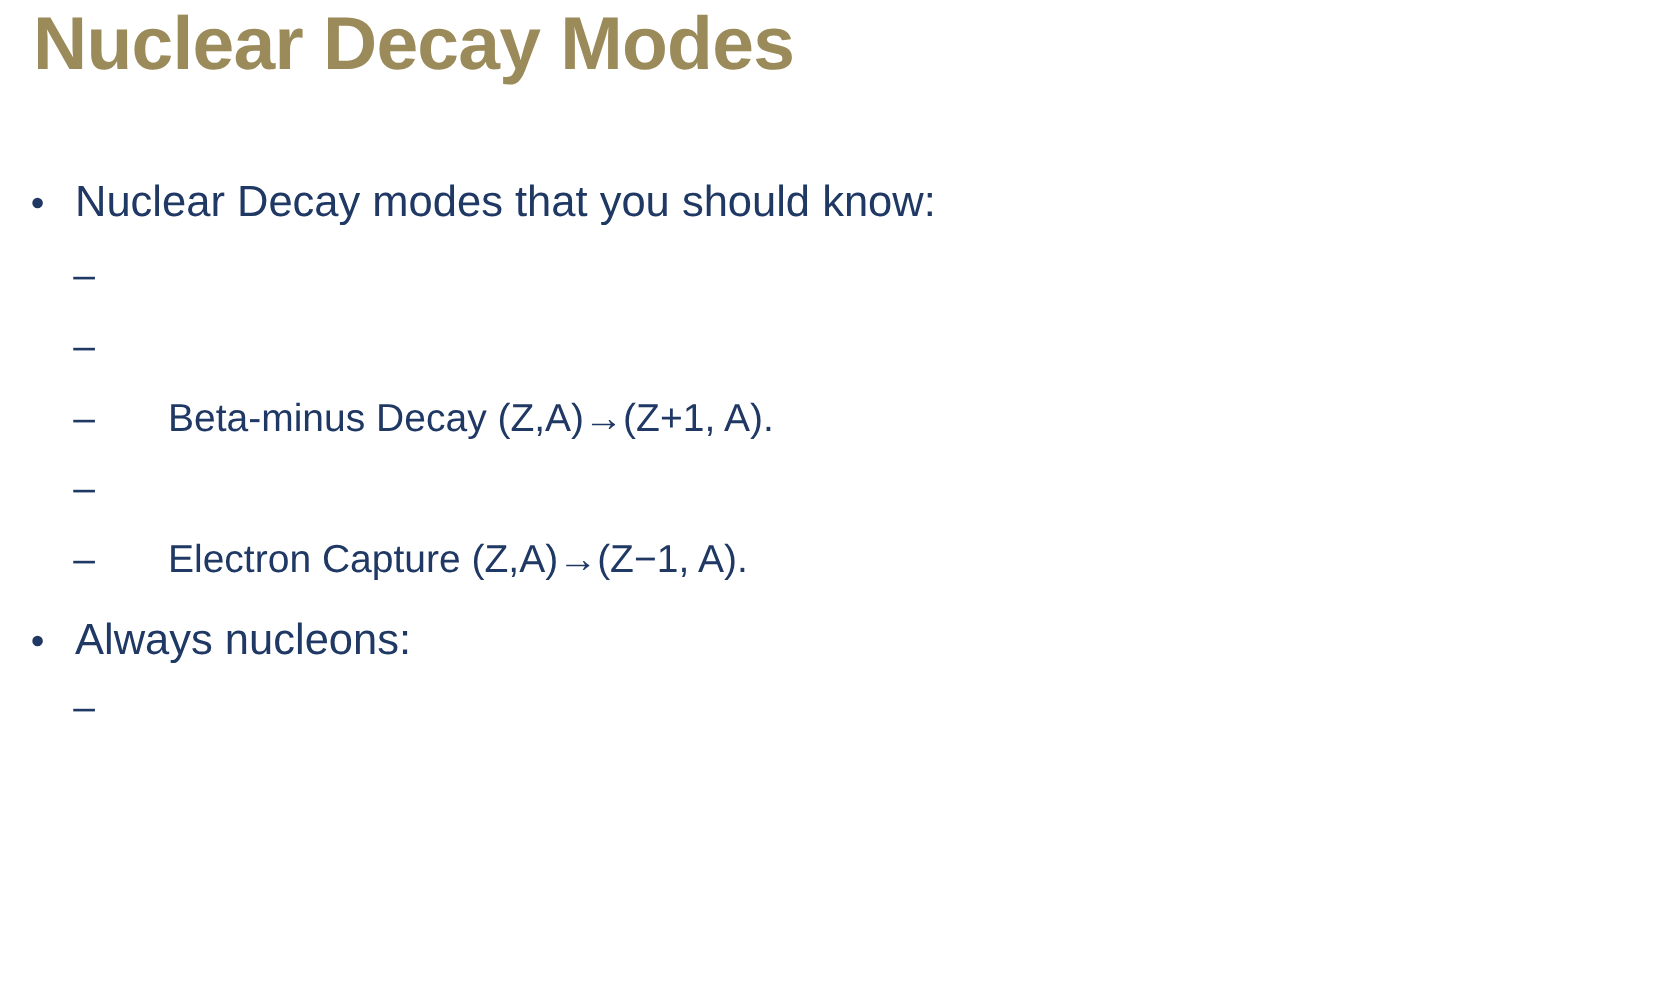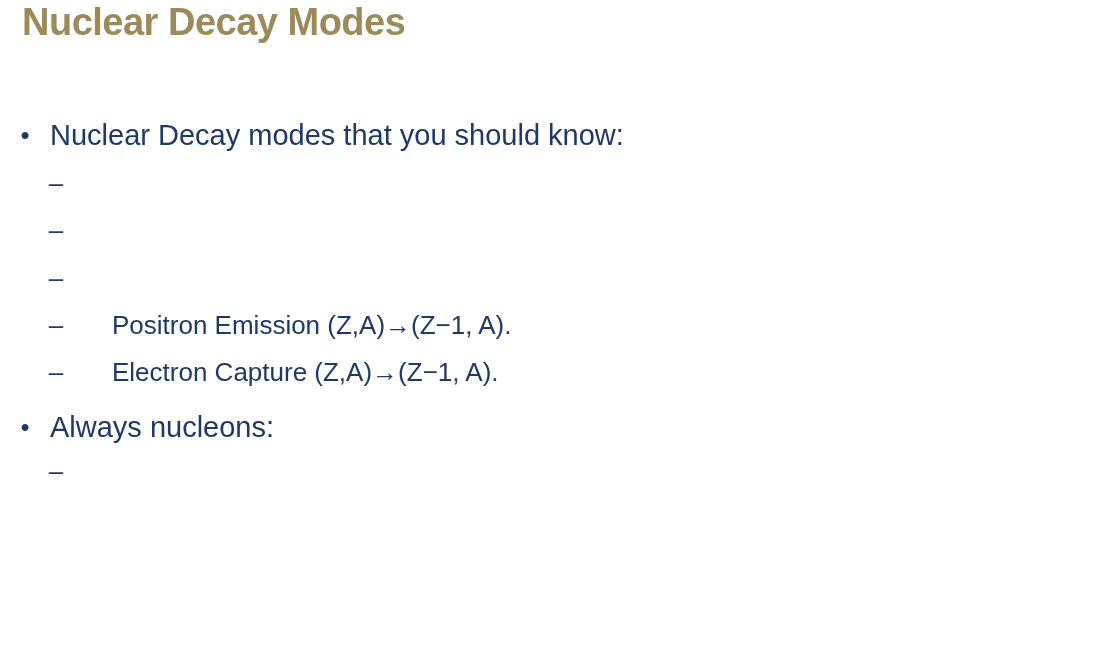--- a/index.html
+++ b/index.html
@@ -17,21 +17,21 @@
     position: relative;
     width: 1118px;
     height: 663px;
     box-sizing: border-box;
     padding: 0;
   }
   .slide-title {
     position: absolute;
     left: 22px;
     top: 2px;
-    font-size: 38px;
+    font-size: 50px;
     font-weight: bold;
     color: #9c8b5a;
     letter-spacing: -0.5px;
     line-height: 1.1;
     white-space: nowrap;
   }
   .body-list {
     position: absolute;
     left: 0;
     top: 118px;
@@ -105,24 +105,24 @@
 
     <div class="sub-group">
       <div class="l2-item">
         <span class="l2-bullet">–</span>
       </div>
       <div class="l2-item">
         <span class="l2-bullet">–</span>
       </div>
       <div class="l2-item">
         <span class="l2-bullet">–</span>
+        <span class="l2-text">Beta-minus Decay (Z,A)→(Z+1, A).</span>
       </div>
       <div class="l2-item">
         <span class="l2-bullet">–</span>
-        <span class="l2-text">Positron Emission (Z,A)→(Z−1, A).</span>
       </div>
       <div class="l2-item">
         <span class="l2-bullet">–</span>
         <span class="l2-text">Electron Capture (Z,A)→(Z−1, A).</span>
       </div>
     </div>
 
     <div class="l1-item group-spacer-bottom" style="margin-top:22px;">
       <span class="l1-bullet">•</span>
       <span class="l1-text">Always nucleons:</span>

